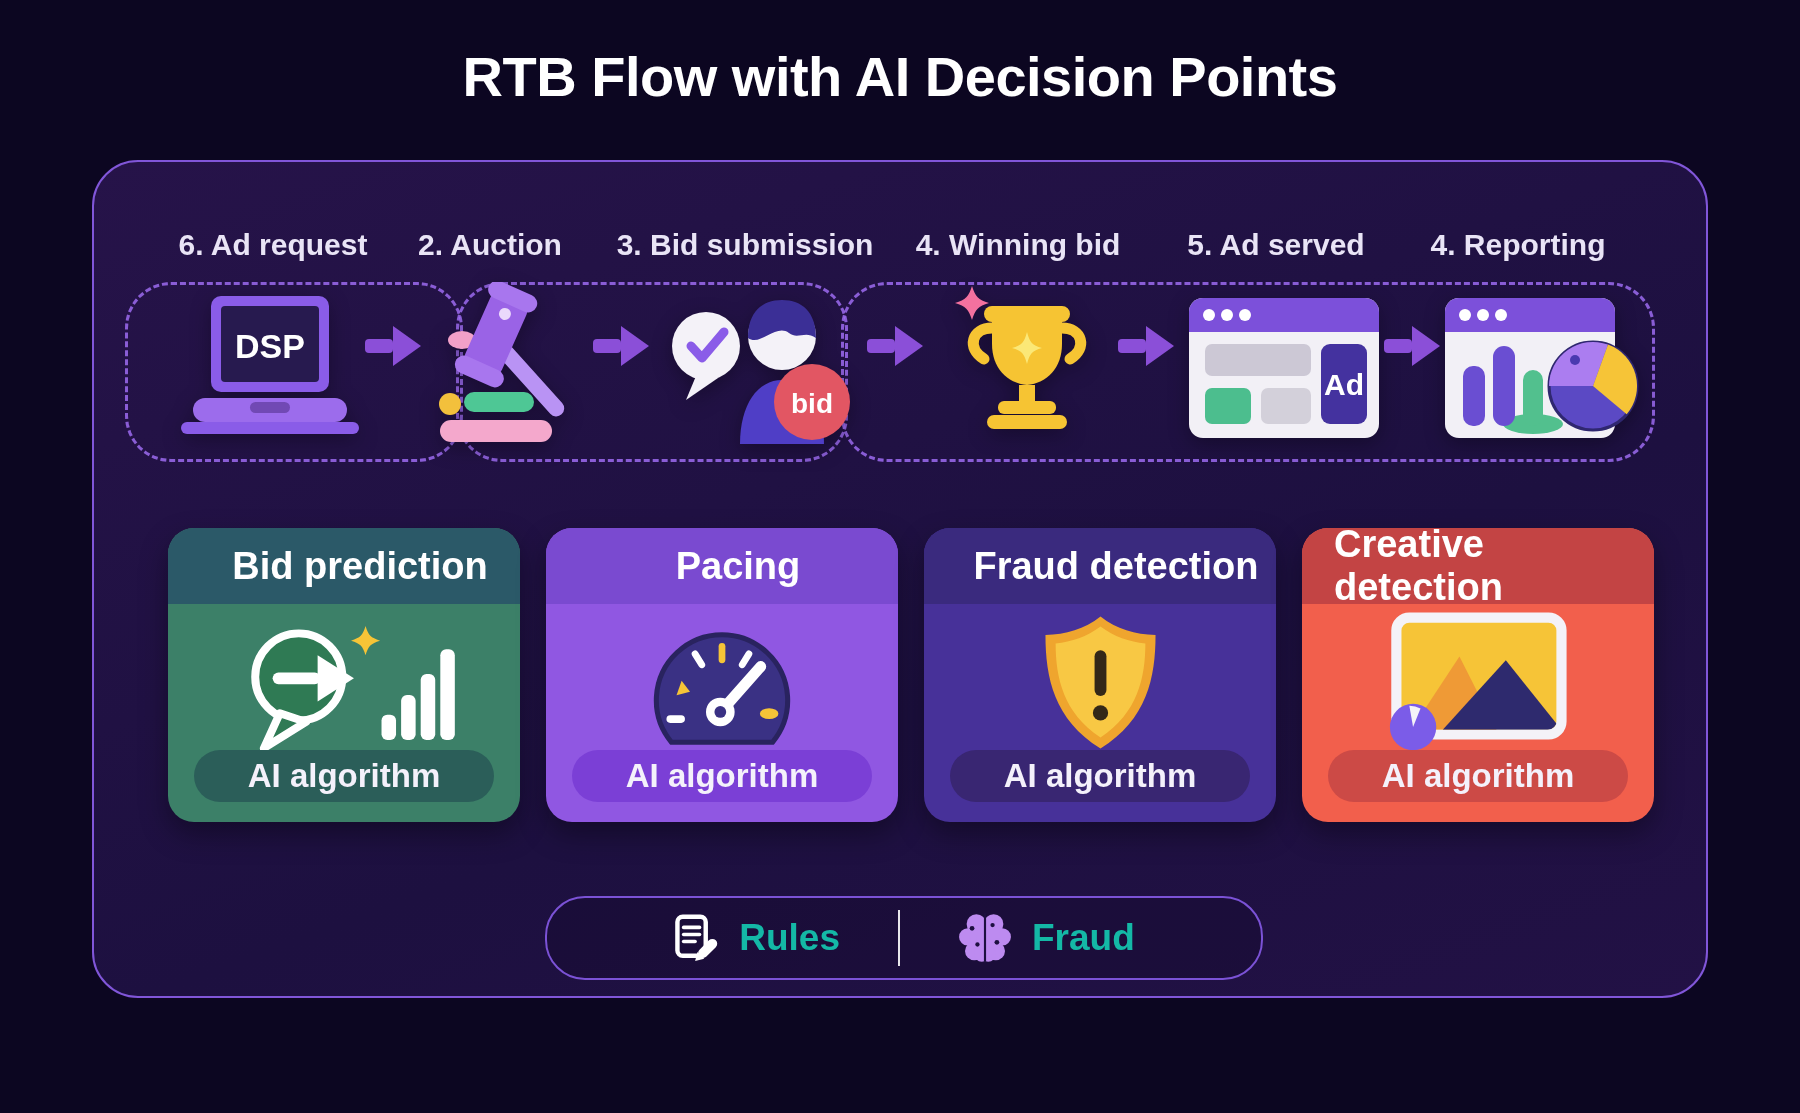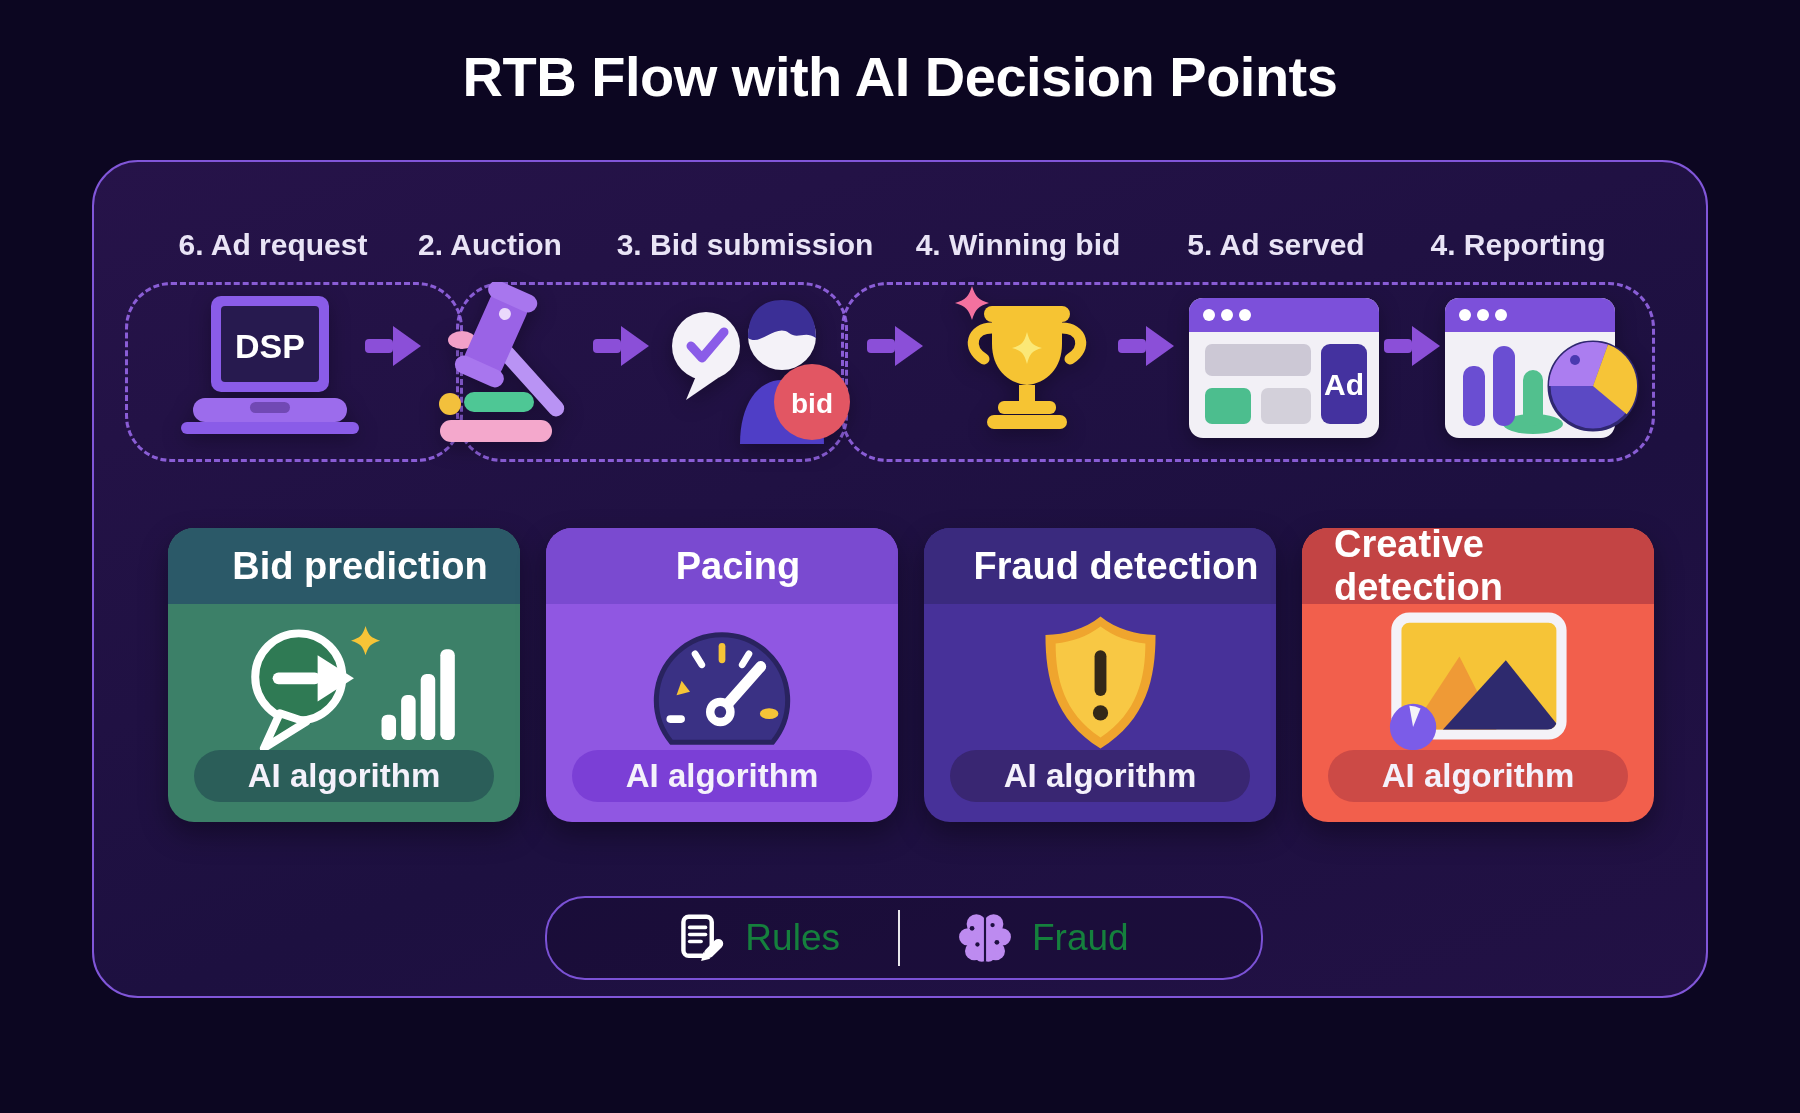--- a/index.html
+++ b/index.html
@@ -20,21 +20,21 @@
     background:var(--body);box-shadow:0 12px 28px rgba(0,0,0,0.35);}
   .card-header{height:76px;background:var(--hdr);display:flex;align-items:center;justify-content:center;padding-left:32px;}
   .card-title{color:#ffffff;font-size:38px;font-weight:700;}
   .card-iconwrap{height:144px;display:flex;align-items:center;justify-content:center;margin-top:6px;}
   .ai-pill{position:absolute;bottom:20px;left:50%;transform:translateX(-50%);width:300px;height:52px;
     border-radius:26px;background:var(--pill);display:flex;align-items:center;justify-content:center;}
   .ai-pill span{color:#f4f1fb;font-size:33px;font-weight:600;}
   .legend{position:absolute;left:545px;top:896px;width:714px;height:80px;border:2px solid #7b52d6;
     border-radius:40px;background:rgba(22,11,48,0.45);display:flex;align-items:center;justify-content:center;}
   .legend-item{display:flex;align-items:center;gap:20px;padding:0 58px;}
-  .legend-item span{color:#15803d;font-size:37px;font-weight:400;}
+  .legend-item span{color:#14b8a6;font-size:37px;font-weight:700;}
   .legend-divider{width:2px;height:56px;background:rgba(255,255,255,0.9);}
   svg text{font-family:"Liberation Sans","DejaVu Sans",sans-serif;}
 </style>
 </head>
 <body>
 
 <div class="stage">
 
   <h1 class="title">RTB Flow with AI Decision Points</h1>
 

